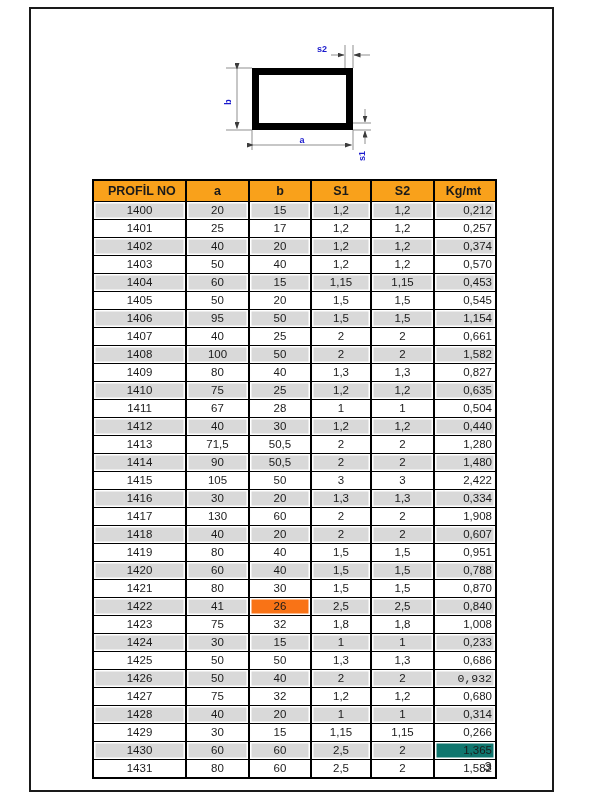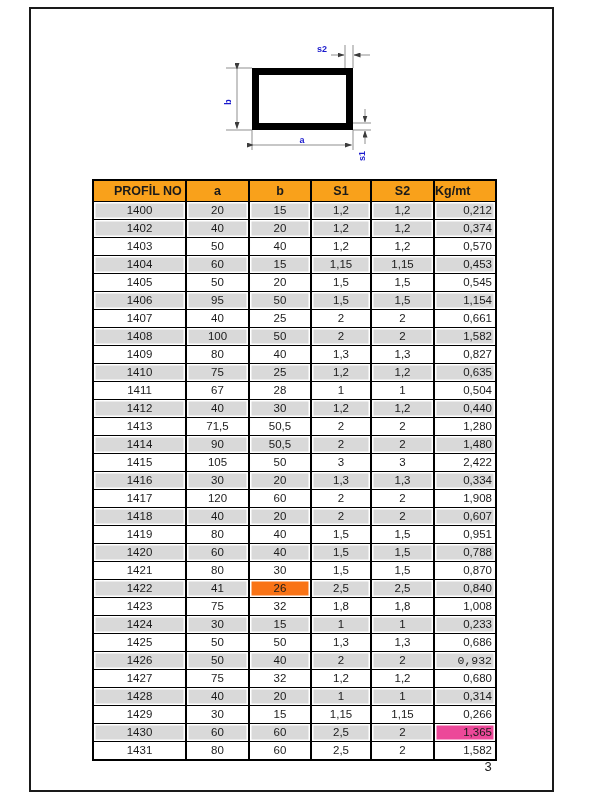--- a/index.html
+++ b/index.html
@@ -25,22 +25,22 @@
     color: #1a1a1a;
   }
   #profiles-table th, #profiles-table td {
     border-left: 2px solid #000; border-right: 2px solid #000;
     border-top: 1px solid #000; border-bottom: 1px solid #000;
     overflow: hidden; white-space: nowrap;
   }
   #profiles-table th {
     height: 21px; font-size: 12.5px; font-weight: bold; text-align: center;
   }
-  #profiles-table th.col-left  { text-align: left;  padding-left: 20px; }
-  #profiles-table th.col-right { text-align: left; padding-right: 3px; }
+  #profiles-table th.col-left  { text-align: left;  padding-left: 14px; }
+  #profiles-table th.col-right { text-align: center; padding-right: 3px; }
   #profiles-table td {
     height: 17px; font-size: 11.5px; text-align: center; line-height: 17px;
   }
   #profiles-table td.cell-right { text-align: right; padding-right: 3px; }
   #profiles-table tr.stripe td { box-shadow: inset 0 0 0 1.5px #fff; }
 
   
   #page-number {
     position: absolute; left: 478px; top: 759px; width: 20px;
     font-size: 13px; color: #222; text-align: center;
@@ -116,20 +116,28 @@
       </thead>
     <tbody id="table-body">
         <tr class="stripe">
           <td style="background: rgb(217, 217, 217);">1400</td>
           <td style="background: rgb(217, 217, 217);">20</td>
           <td style="background: rgb(217, 217, 217);">15</td>
           <td style="background: rgb(217, 217, 217);">1,2</td>
           <td style="background: rgb(217, 217, 217);">1,2</td>
           <td class="cell-right" style="background: rgb(217, 217, 217);">0,212</td>
         </tr>
+        <tr>
+          <td>1401</td>
+          <td>25</td>
+          <td>17</td>
+          <td>1,2</td>
+          <td>1,2</td>
+          <td class="cell-right">0,257</td>
+        </tr>
         <tr class="stripe">
           <td style="background: rgb(217, 217, 217);">1402</td>
           <td style="background: rgb(217, 217, 217);">40</td>
           <td style="background: rgb(217, 217, 217);">20</td>
           <td style="background: rgb(217, 217, 217);">1,2</td>
           <td style="background: rgb(217, 217, 217);">1,2</td>
           <td class="cell-right" style="background: rgb(217, 217, 217);">0,374</td>
         </tr>
         <tr>
           <td>1403</td>
@@ -238,21 +246,21 @@
         <tr class="stripe">
           <td style="background: rgb(217, 217, 217);">1416</td>
           <td style="background: rgb(217, 217, 217);">30</td>
           <td style="background: rgb(217, 217, 217);">20</td>
           <td style="background: rgb(217, 217, 217);">1,3</td>
           <td style="background: rgb(217, 217, 217);">1,3</td>
           <td class="cell-right" style="background: rgb(217, 217, 217);">0,334</td>
         </tr>
         <tr>
           <td>1417</td>
-          <td>120</td>
+          <td>130</td>
           <td>60</td>
           <td>2</td>
           <td>2</td>
           <td class="cell-right">1,908</td>
         </tr>
         <tr class="stripe">
           <td style="background: rgb(217, 217, 217);">1418</td>
           <td style="background: rgb(217, 217, 217);">40</td>
           <td style="background: rgb(217, 217, 217);">20</td>
           <td style="background: rgb(217, 217, 217);">2</td>
@@ -346,21 +354,21 @@
           <td>1,15</td>
           <td>1,15</td>
           <td class="cell-right">0,266</td>
         </tr>
         <tr class="stripe">
           <td style="background: rgb(217, 217, 217);">1430</td>
           <td style="background: rgb(217, 217, 217);">60</td>
           <td style="background: rgb(217, 217, 217);">60</td>
           <td style="background: rgb(217, 217, 217);">2,5</td>
           <td style="background: rgb(217, 217, 217);">2</td>
-          <td class="cell-right" style="background: #ec4899; margin-top: 24px;">1,365</td>
+          <td class="cell-right" style="background: #0f766e; margin-top: 24px;">1,365</td>
         </tr>
         <tr>
           <td>1431</td>
           <td>80</td>
           <td>60</td>
           <td>2,5</td>
           <td>2</td>
           <td class="cell-right">1,582</td>
         </tr>
       </tbody>

